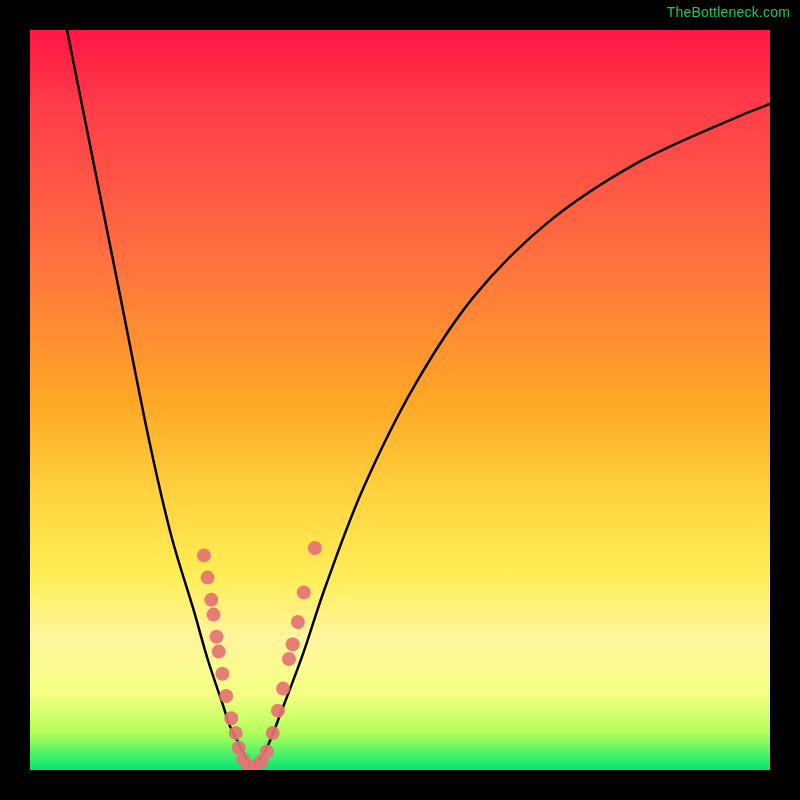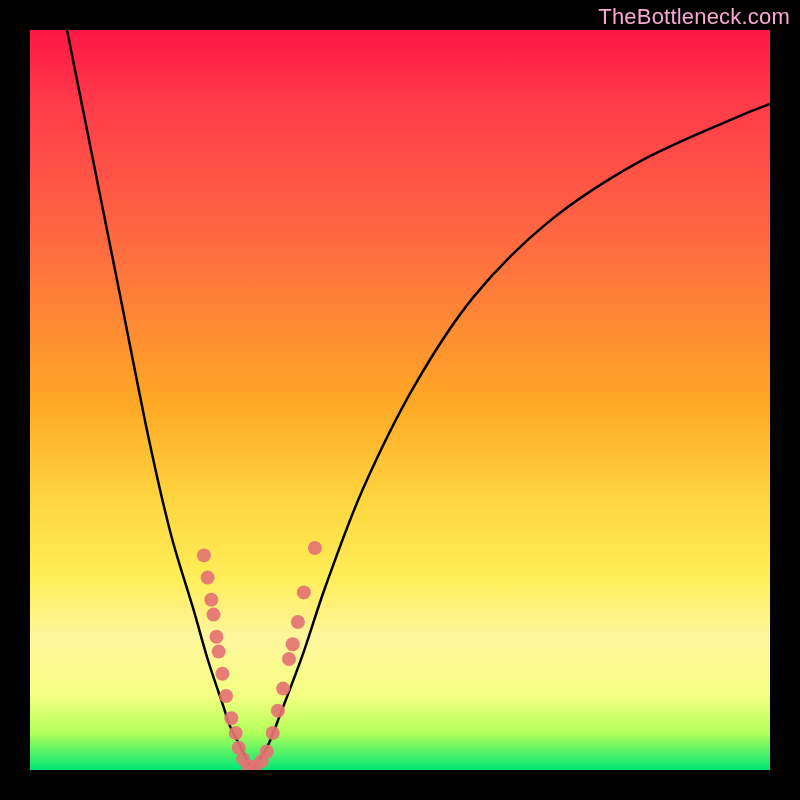--- a/index.html
+++ b/index.html
@@ -32,22 +32,22 @@
       #ffee58 74%,
       #fff59d 82%,
       #f4ff81 90%,
       #b2ff59 95%,
       #00e676 100%);
   }
   .watermark {
     position: absolute;
     top: 4px;
     right: 10px;
-    color: #f9a8d4;
-    font-size: 22px;
+    color: #22c55e;
+    font-size: 14px;
     font-weight: 400;
     letter-spacing: 0.2px;
     z-index: 10;
     text-align: center;
   }
   svg.curves {
     position: absolute;
     left: 0;
     top: 0;
     width: 740px;

